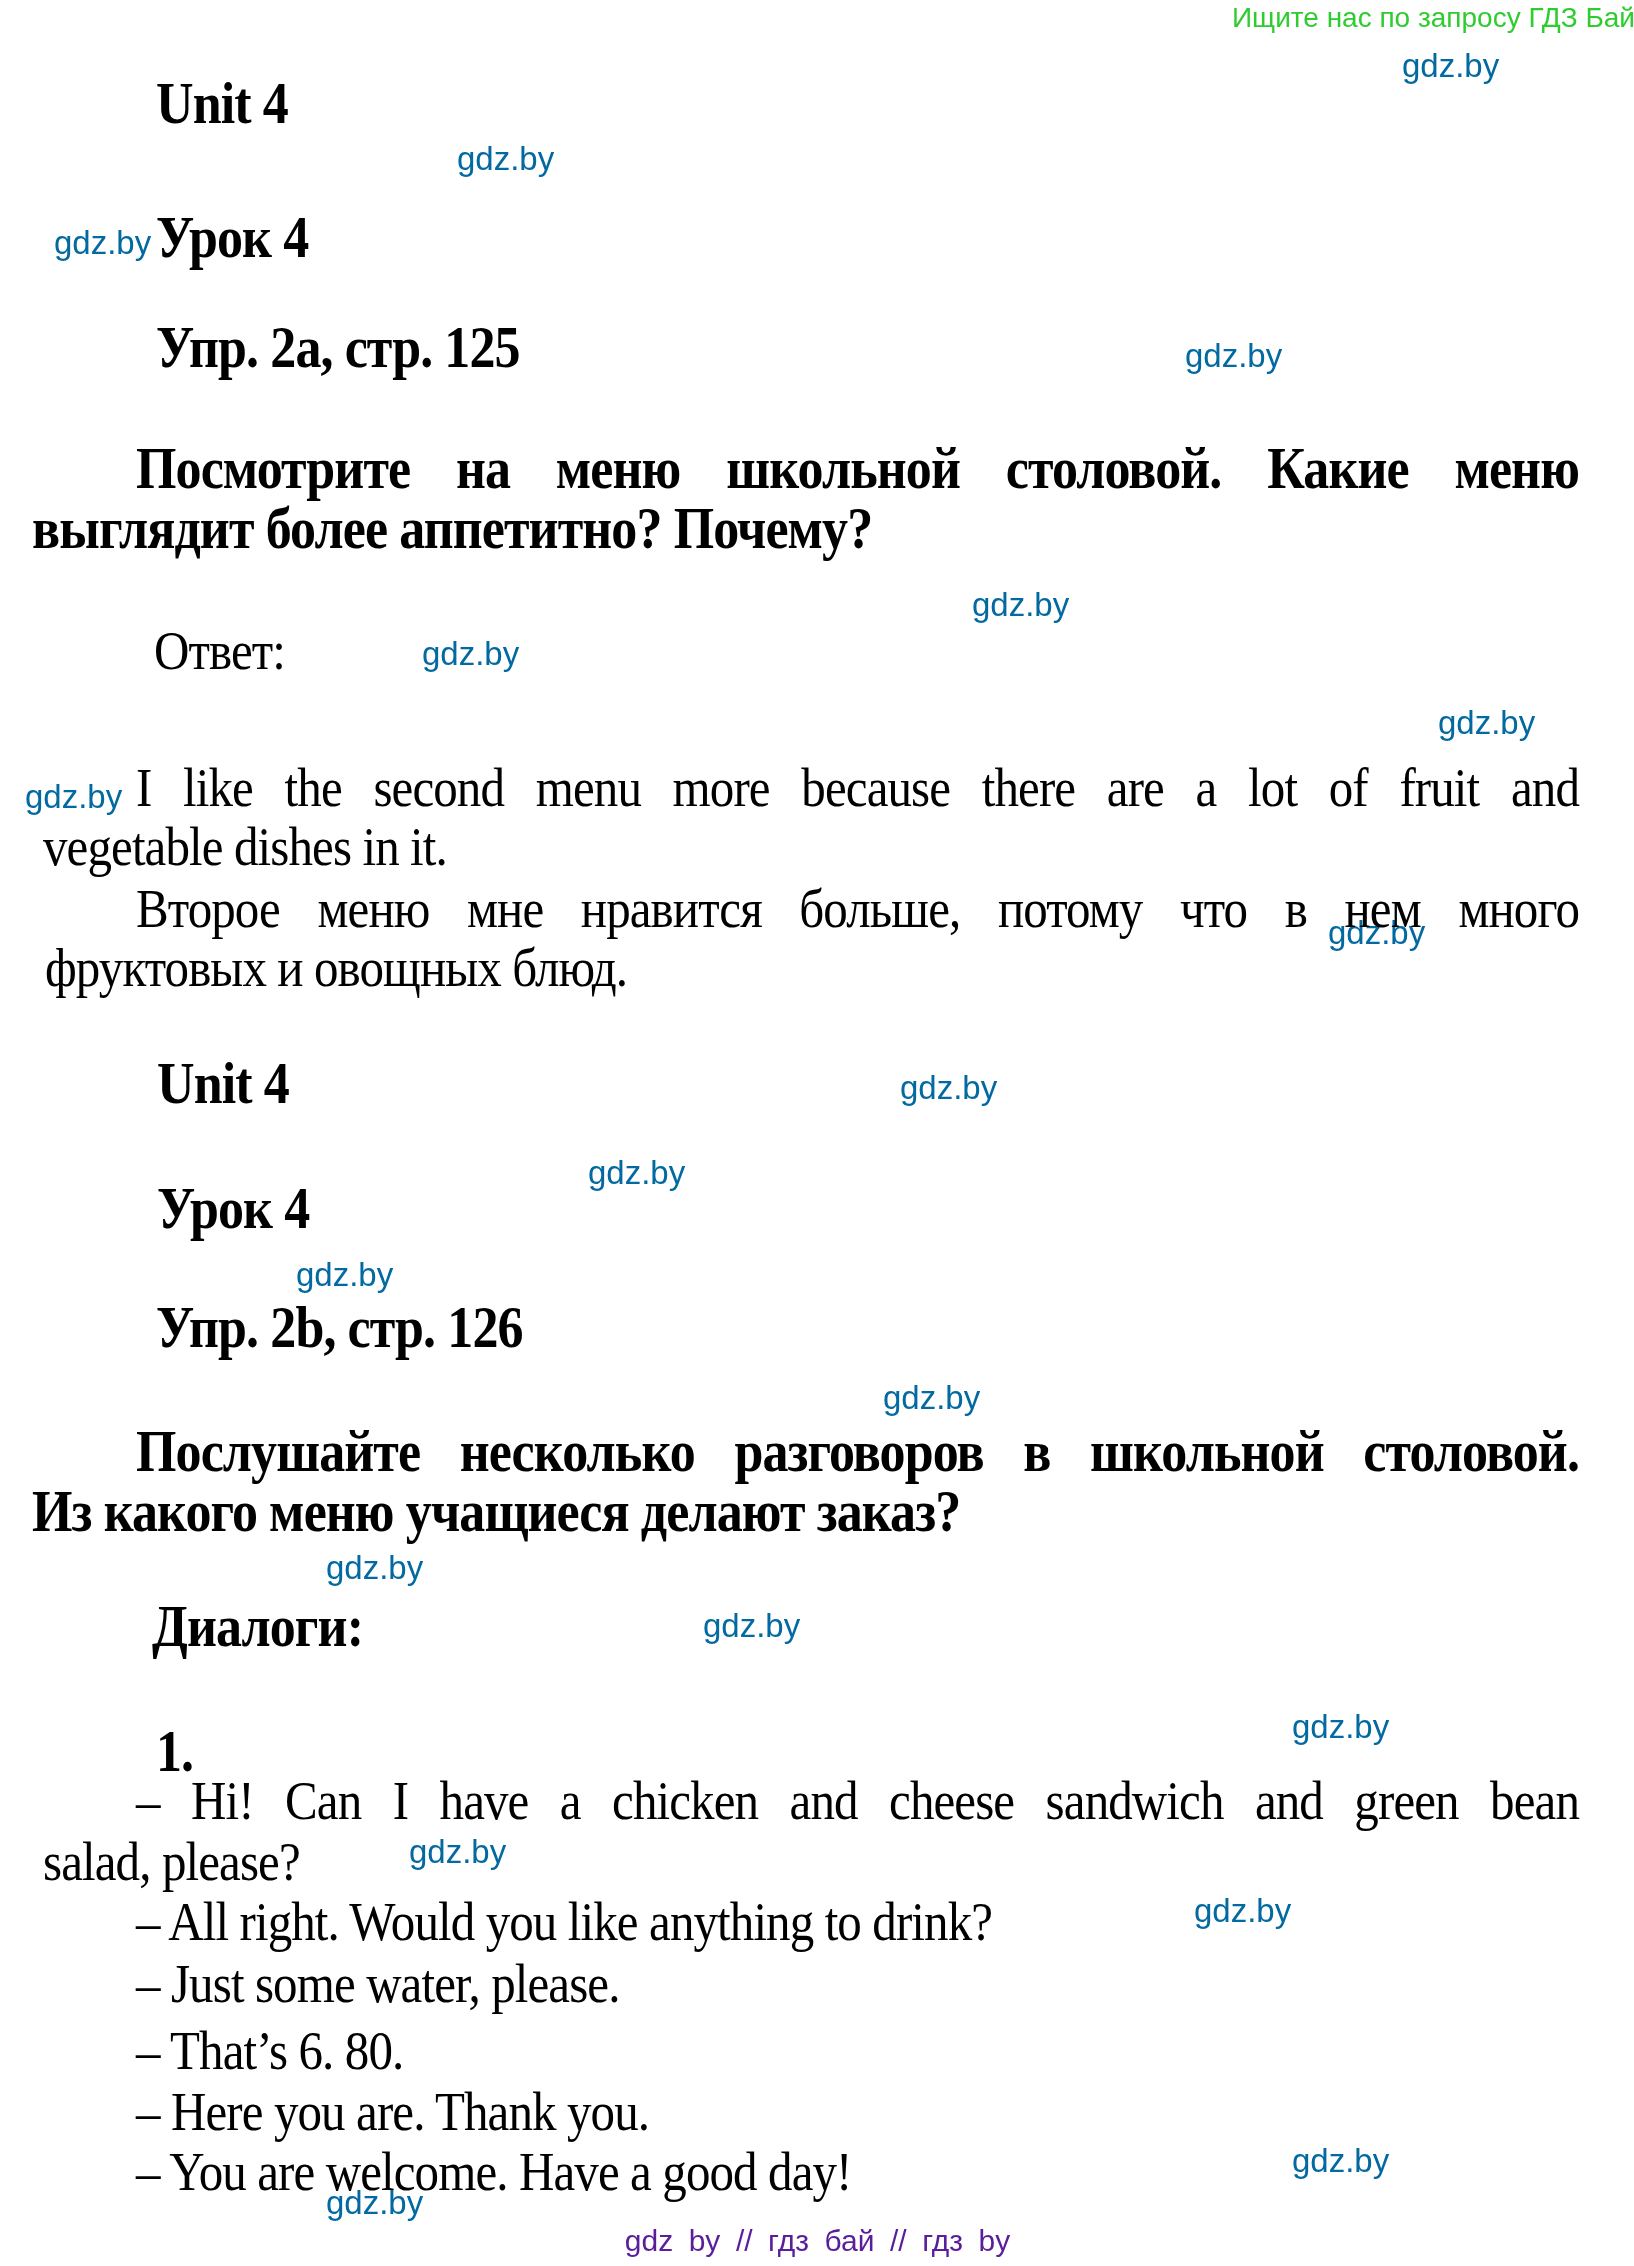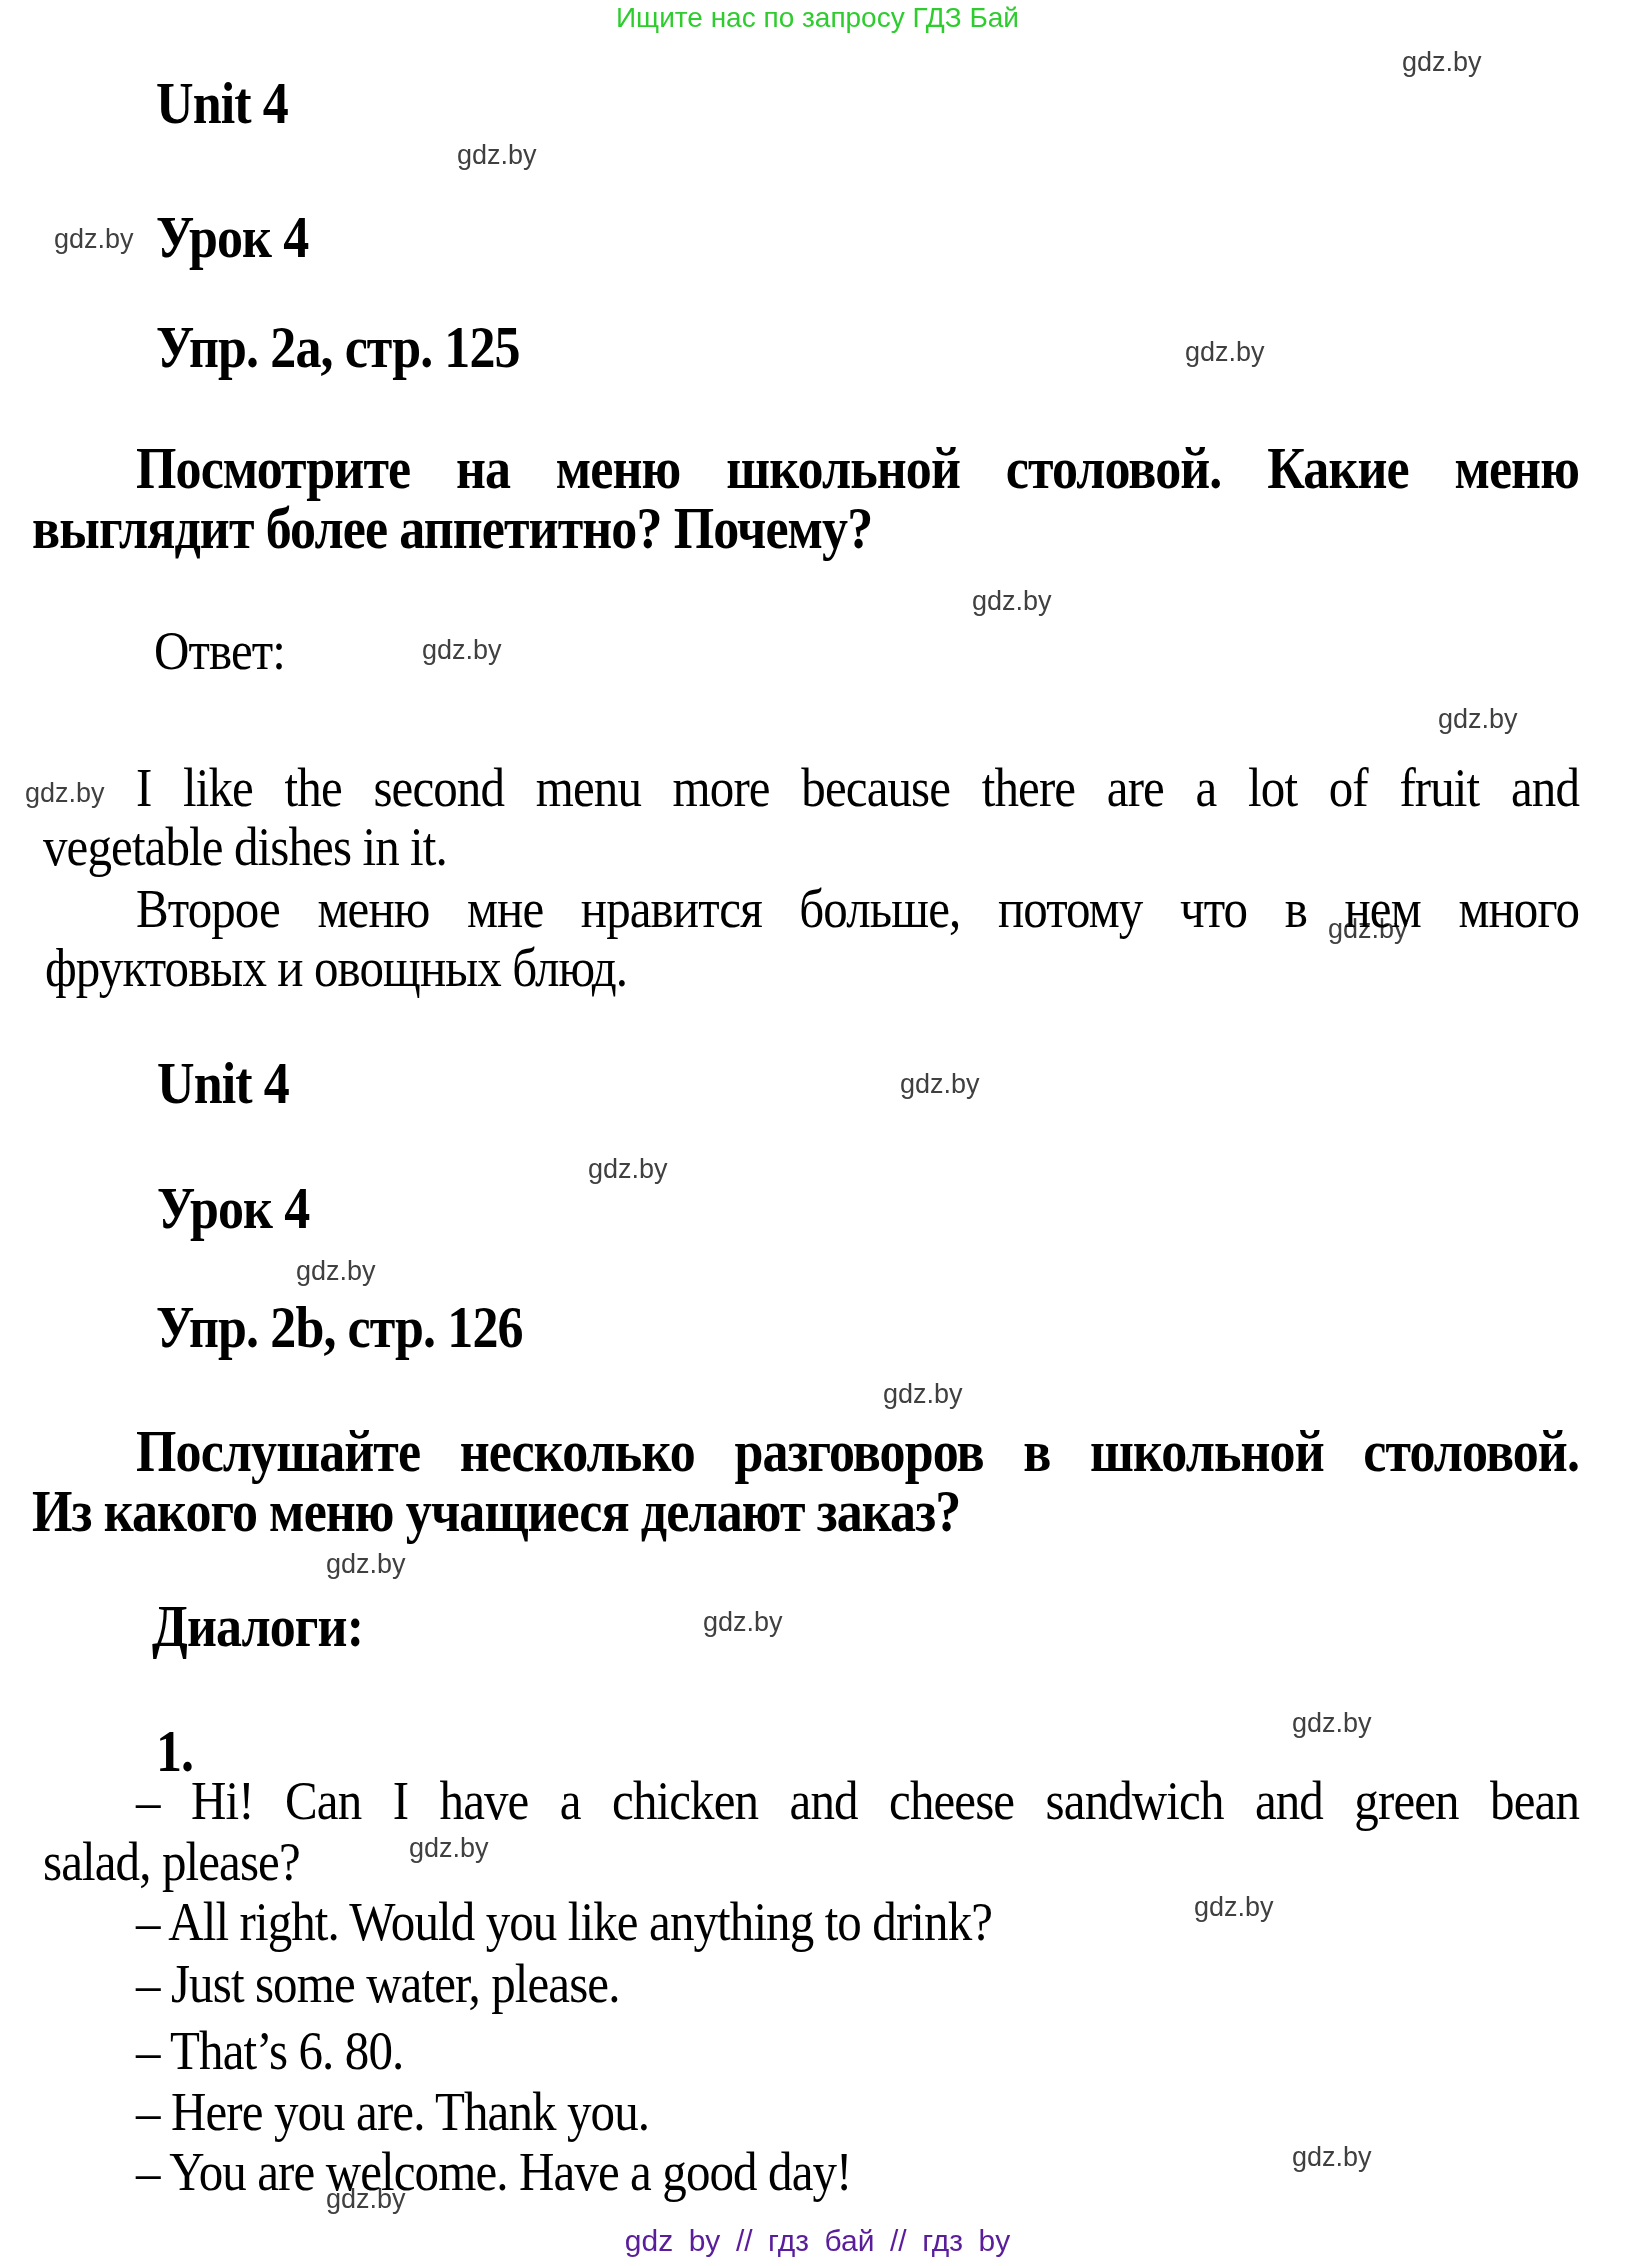--- a/index.html
+++ b/index.html
@@ -22,28 +22,28 @@
   .sz-head { font-size:52px; }
   .sz-body { font-size:49px; }
   .jline {
     white-space:normal;
     text-align:justify;
     text-align-last:justify;
   }
   .wm {
     position:absolute;
     font-family:"Liberation Sans","DejaVu Sans",sans-serif;
-    font-size:27px;
-    color:#404040;
+    font-size:33px;
+    color:#0369a1;
     letter-spacing:0;
     white-space:nowrap;
   }
   .banner-top {
     position:absolute; top:1.8px; left:0; right:0;
-    text-align:center;
+    text-align:right;
     font-family:"Liberation Sans","DejaVu Sans",sans-serif;
     font-size:28px;
     color:#2ecc2e;
   }
   .banner-bottom {
     position:absolute; top:2224px; left:0; right:0;
     text-align:center;
     font-family:"Liberation Sans","DejaVu Sans",sans-serif;
     font-size:30px;
     color:#5a1e9b;

